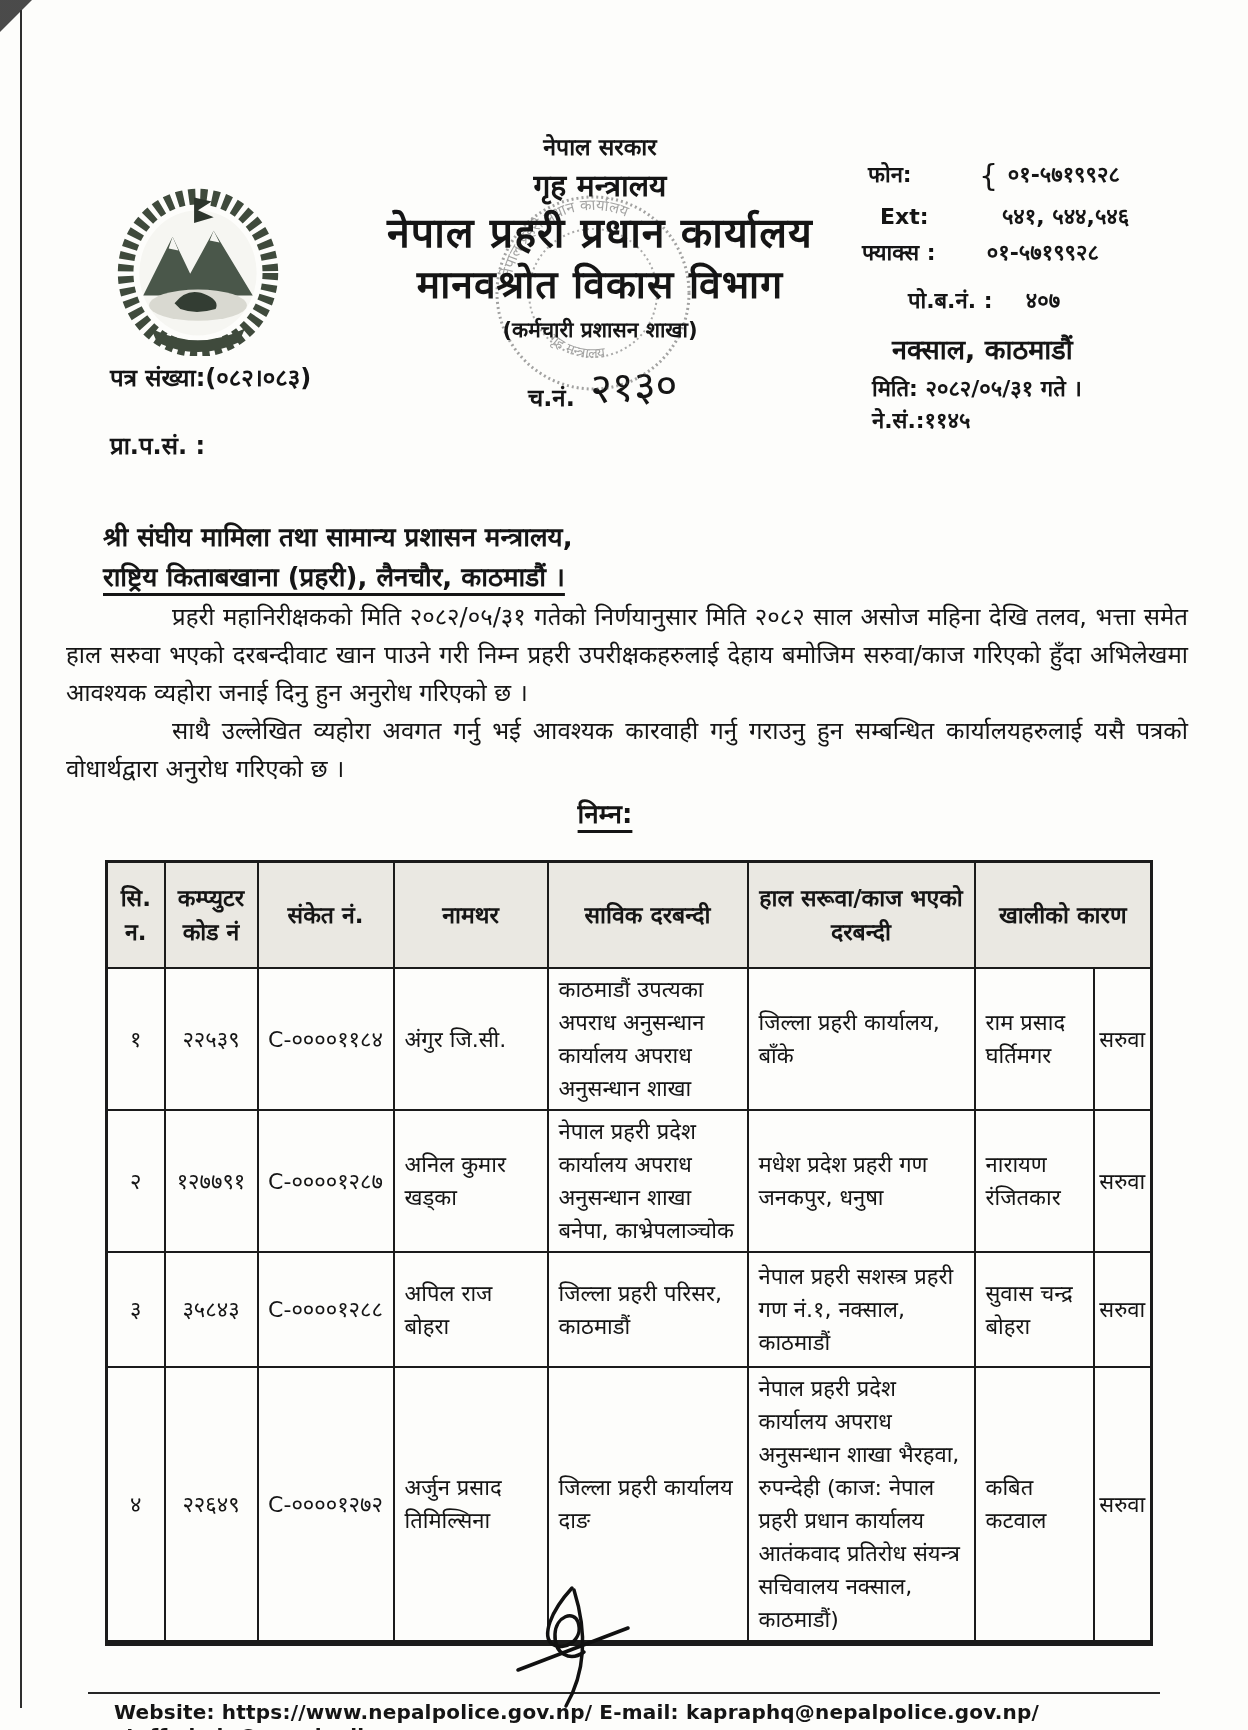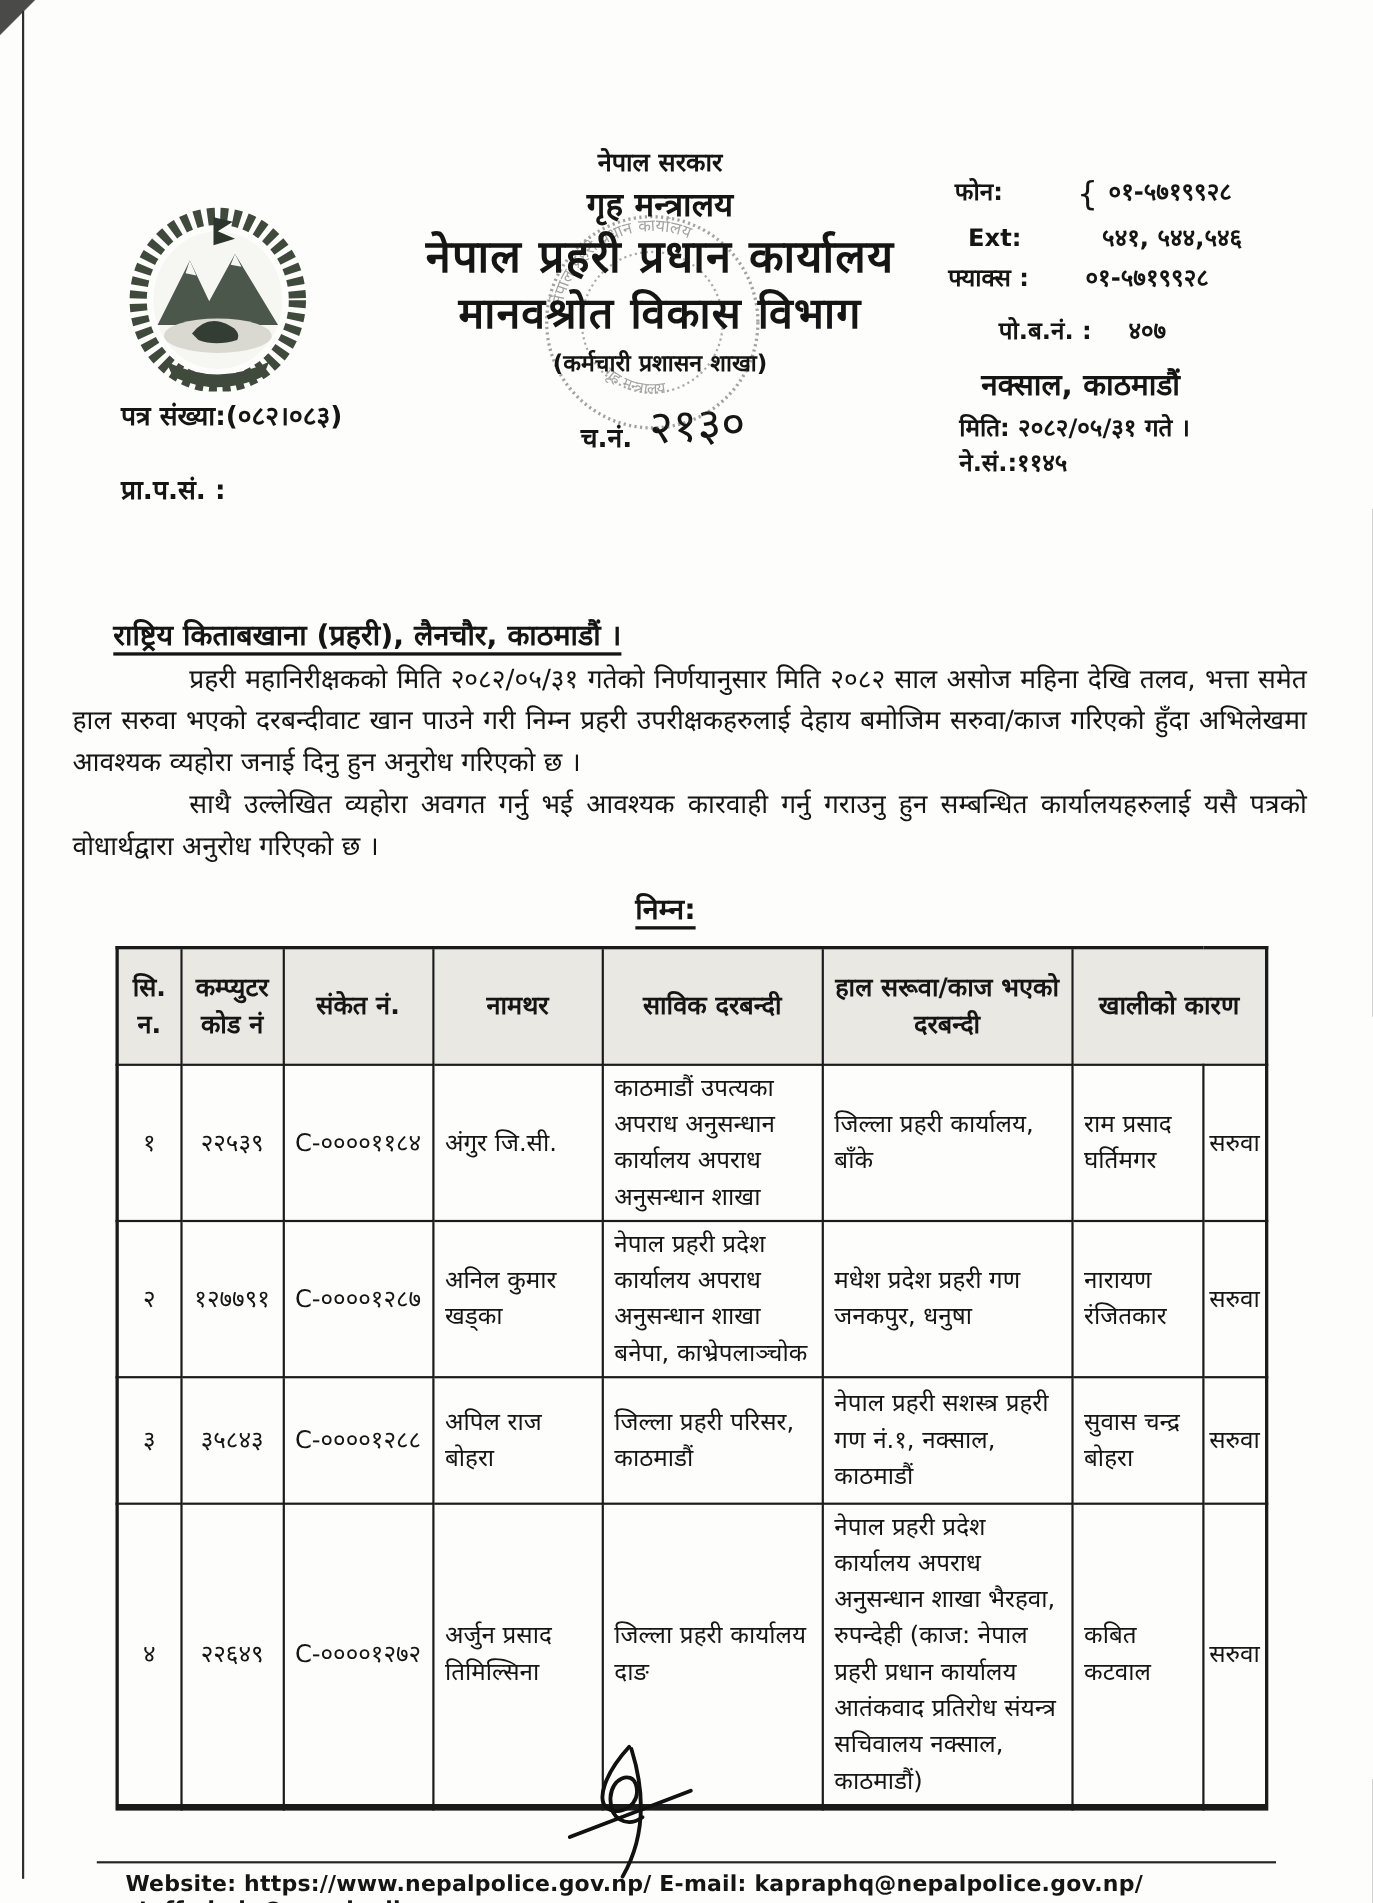--- a/index.html
+++ b/index.html
@@ -32,21 +32,21 @@
   .ref{font-size:24px;font-weight:bold;}
   .handwritten{font-size:42px;font-weight:500;transform:rotate(-3deg);display:inline-block;}
   
   .subject{left:200px;top:455px;width:850px;text-align:center;font-size:27px;font-weight:bold;}
   .u{text-decoration:underline;text-underline-offset:7px;text-decoration-thickness:2.5px;}
   
   .addressee{font-size:26px;font-weight:bold;}
   
   .body-text{left:66px;top:598px;width:1122px;font-size:24px;line-height:38px;text-align:justify;}
   .body-text p{margin:0;text-indent:106px;}
-  .list-heading{left:0;top:795px;width:1210px;text-align:center;font-size:26px;font-weight:bold;margin-top:12px;}
+  .list-heading{left:0;top:795px;width:1210px;text-align:center;font-size:26px;font-weight:bold;}
   
   .tbl-wrap{left:105px;top:860px;width:1216px;}
   table{border-collapse:collapse;table-layout:fixed;width:1045px;border:3px solid #1b1b1b;border-bottom-width:6px;}
   th,td{border:2px solid #1b1b1b;padding:4px 10px;font-size:22px;line-height:1.5;vertical-align:middle;overflow:hidden;}
   thead th{background:#eae8e2;font-weight:bold;font-size:23px;text-align:center;padding:8px 4px;height:88px;}
   tbody tr:nth-child(1){height:125px;}
   tbody tr:nth-child(2){height:134px;}
   tbody tr:nth-child(3){height:115px;}
   tbody tr:nth-child(4){height:256px;}
   td.c{text-align:center;padding:4px 4px;}
@@ -127,20 +127,21 @@
   <div class="abs contact-line" style="left:872px;top:404px;">ने.सं.:११४५</div>
 
   <div class="abs ref" style="left:110px;top:360px;">पत्र संख्या:(०८२।०८३)</div>
   <div class="abs ref" style="left:528px;top:380px;">च.नं.</div>
   <div class="abs" style="left:590px;top:356px;">
     <span class="handwritten">२१३०</span>
   </div>
   <div class="abs ref" style="left:110px;top:428px;">प्रा.प.सं. :</div>
 
 
+  <div class="abs addressee" style="left:103px;top:518px;">श्री संघीय मामिला तथा सामान्य प्रशासन मन्त्रालय,</div>
   <div class="abs addressee u" style="left:103px;top:558px;">राष्ट्रिय किताबखाना (प्रहरी), लैनचौर, काठमाडौं ।</div>
 
   <div class="abs body-text">
     <p>प्रहरी महानिरीक्षकको मिति २०८२/०५/३१ गतेको निर्णयानुसार मिति २०८२ साल असोज महिना देखि तलव, भत्ता समेत हाल सरुवा भएको दरबन्दीवाट खान पाउने गरी निम्न प्रहरी उपरीक्षकहरुलाई देहाय बमोजिम सरुवा/काज गरिएको हुँदा अभिलेखमा आवश्यक व्यहोरा जनाई दिनु हुन अनुरोध गरिएको छ ।</p>
     <p>साथै उल्लेखित व्यहोरा अवगत गर्नु भई आवश्यक कारवाही गर्नु गराउनु हुन सम्बन्धित कार्यालयहरुलाई यसै पत्रको वोधार्थद्वारा अनुरोध गरिएको छ ।</p>
   </div>
 
   <div class="abs list-heading">
     <span class="u">निम्न:</span>
   </div>

